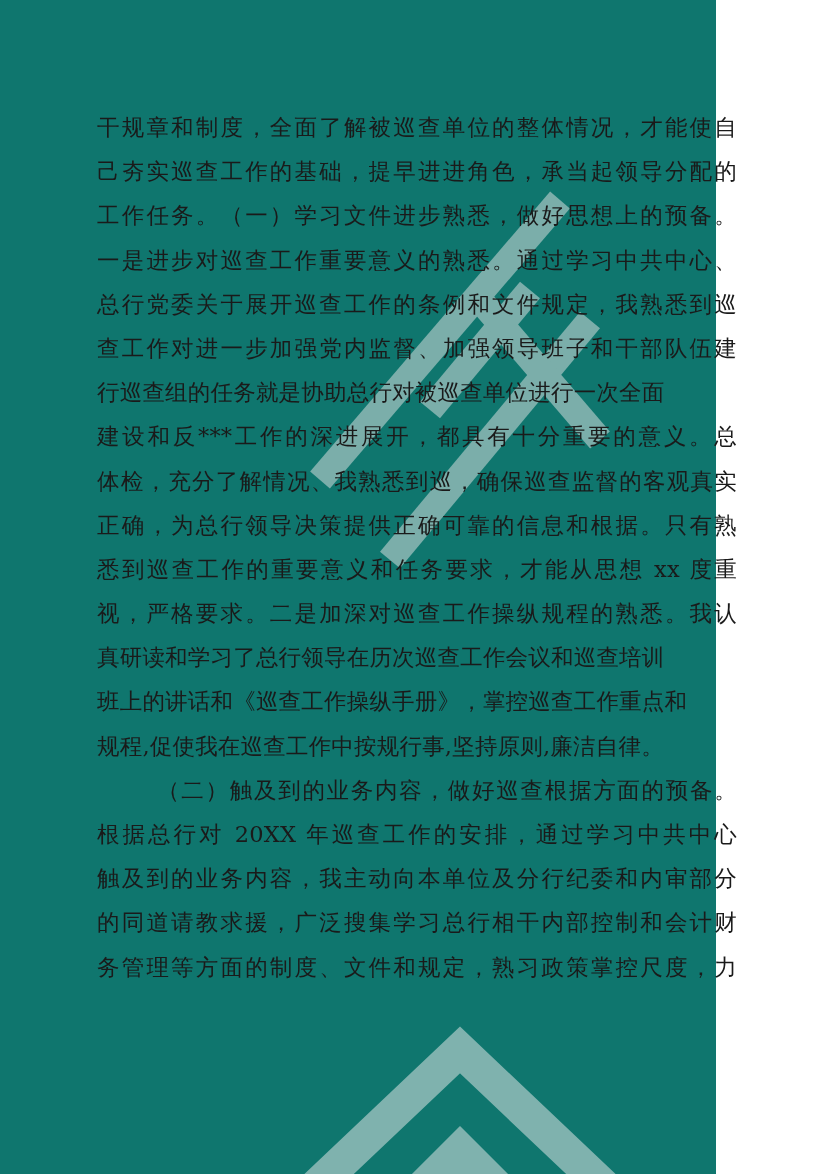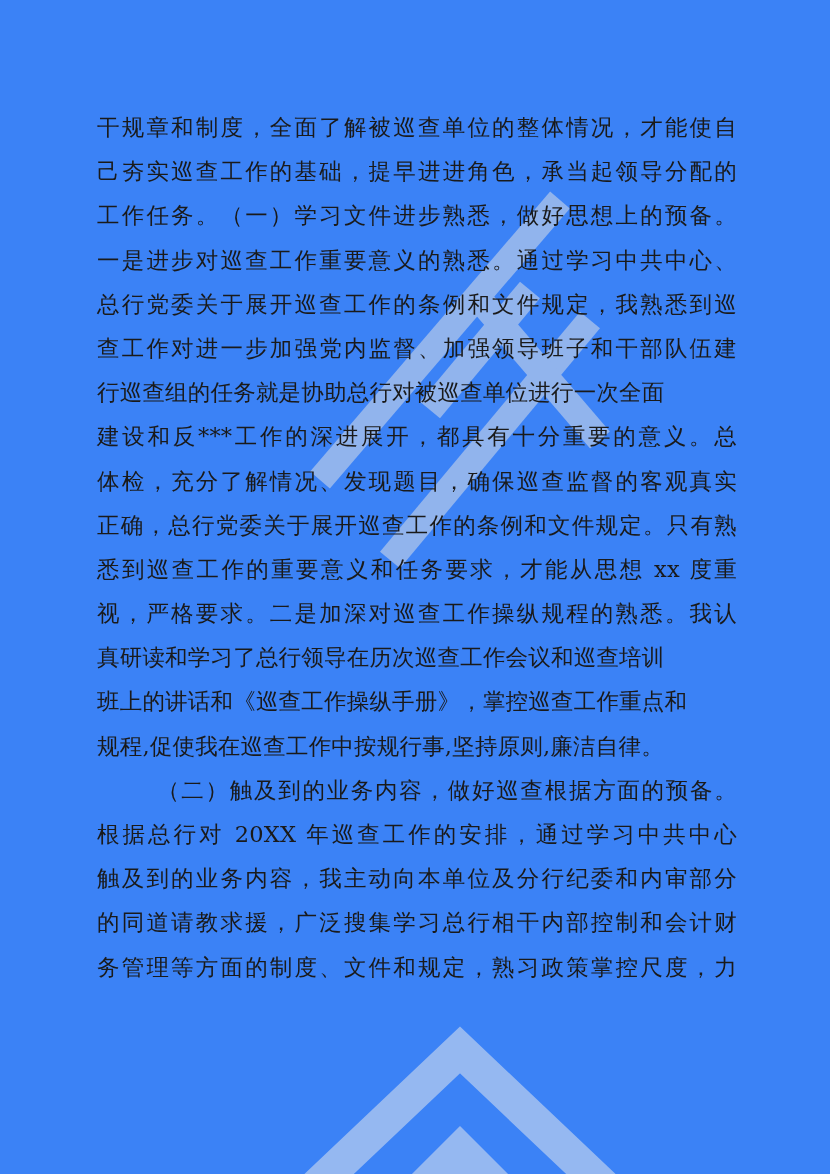--- a/index.html
+++ b/index.html
@@ -11,23 +11,23 @@
       width: 830px;
       height: 1174px;
       position: relative;
       overflow: hidden;
       font-family: "DejaVu Serif", "Liberation Serif", serif;
       color: #1a1a1a;
     }
     .page {
       position: absolute;
       left: 0; top: 0;
-      width: 830px;
+      width: 716px;
       height: 1174px;
-      background: #3b82f6;
+      background: #0f766e;
     }
     .watermark {
       position: absolute;
       left: 230px;
       top: 180px;
       width: 420px;
       height: 1050px;
       pointer-events: none;
       opacity: 0.5;
     }
@@ -72,22 +72,22 @@
 
   <div class="text-block">
     <div class="line justify">干规章和制度，全面了解被巡查单位的整体情况，才能使自</div>
     <div class="line justify">己夯实巡查工作的基础，提早进进角色，承当起领导分配的</div>
     <div class="line justify">工作任务。（一）学习文件进步熟悉，做好思想上的预备。</div>
     <div class="line justify">一是进步对巡查工作重要意义的熟悉。通过学习中共中心、</div>
     <div class="line justify">总行党委关于展开巡查工作的条例和文件规定，我熟悉到巡</div>
     <div class="line justify">查工作对进一步加强党内监督、加强领导班子和干部队伍建</div>
     <div class="line">行巡查组的任务就是协助总行对被巡查单位进行一次全面</div>
     <div class="line justify">建设和反***工作的深进展开，都具有十分重要的意义。总</div>
-    <div class="line justify">体检，充分了解情况、发现题目，确保巡查监督的客观真实</div>
-    <div class="line justify">正确，总行党委关于展开巡查工作的条例和文件规定。只有熟</div>
+    <div class="line justify">体检，充分了解情况、我熟悉到巡，确保巡查监督的客观真实</div>
+    <div class="line justify">正确，为总行领导决策提供正确可靠的信息和根据。只有熟</div>
     <div class="line justify">悉到巡查工作的重要意义和任务要求，才能从思想 xx 度重</div>
     <div class="line justify">视，严格要求。二是加深对巡查工作操纵规程的熟悉。我认</div>
     <div class="line">真研读和学习了总行领导在历次巡查工作会议和巡查培训</div>
     <div class="line">班上的讲话和《巡查工作操纵手册》，掌控巡查工作重点和</div>
     <div class="line">规程,促使我在巡查工作中按规行事,坚持原则,廉洁自律。</div>
     <div class="line justify indent">（二）触及到的业务内容，做好巡查根据方面的预备。</div>
     <div class="line justify">根据总行对 20XX 年巡查工作的安排，通过学习中共中心</div>
     <div class="line justify">触及到的业务内容，我主动向本单位及分行纪委和内审部分</div>
     <div class="line justify">的同道请教求援，广泛搜集学习总行相干内部控制和会计财</div>
     <div class="line justify">务管理等方面的制度、文件和规定，熟习政策掌控尺度，力</div>

